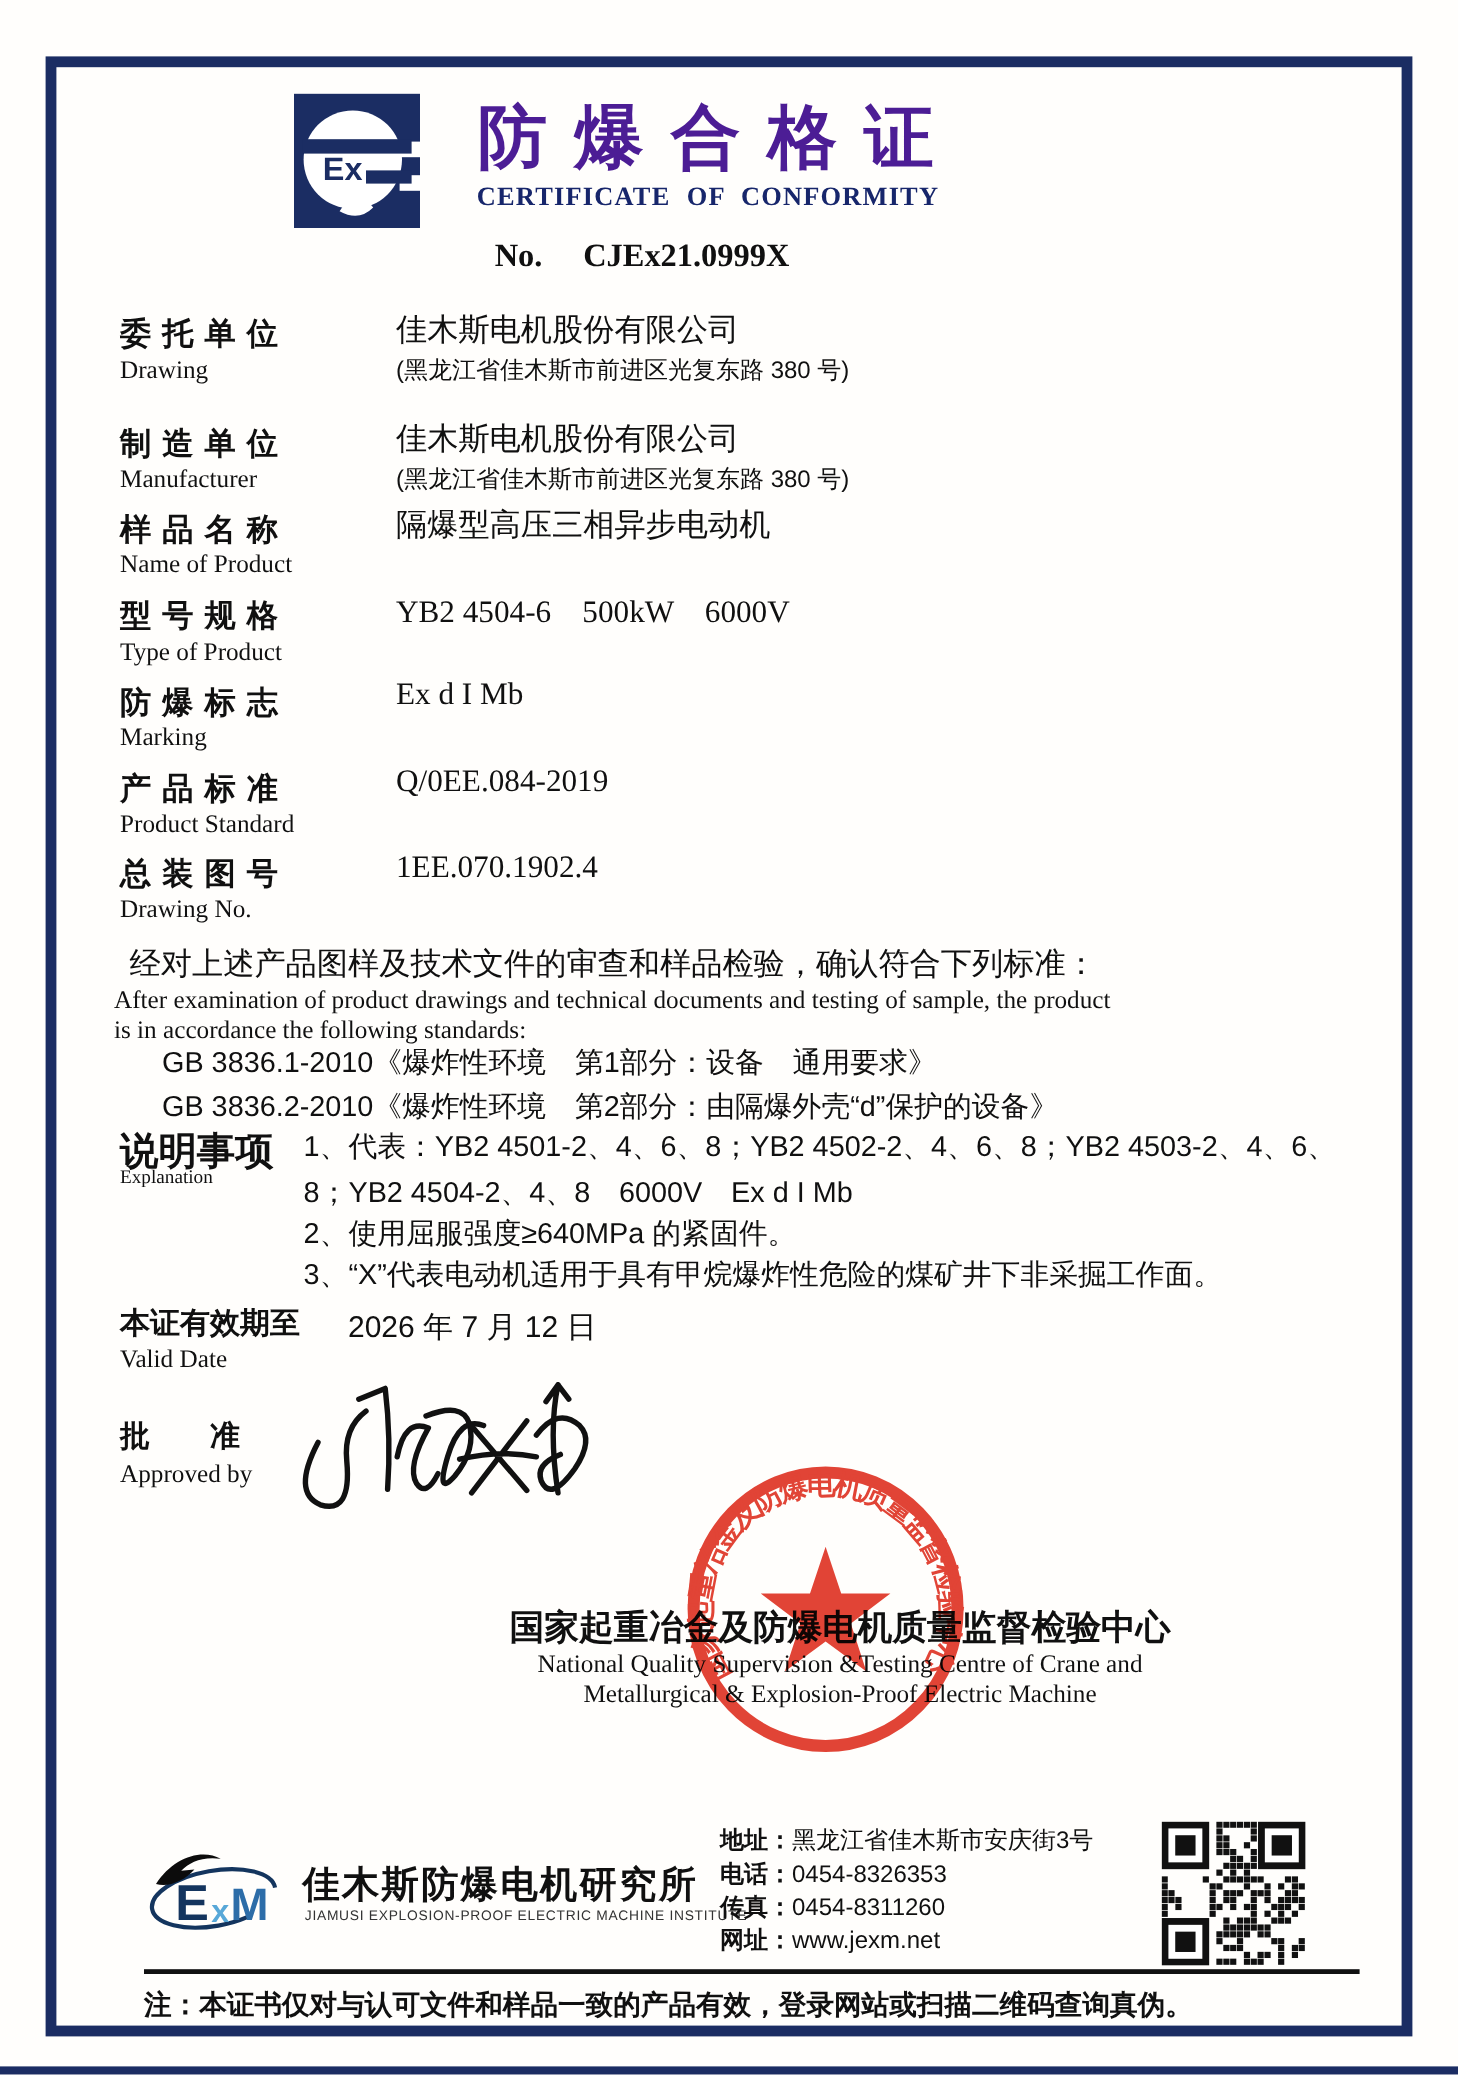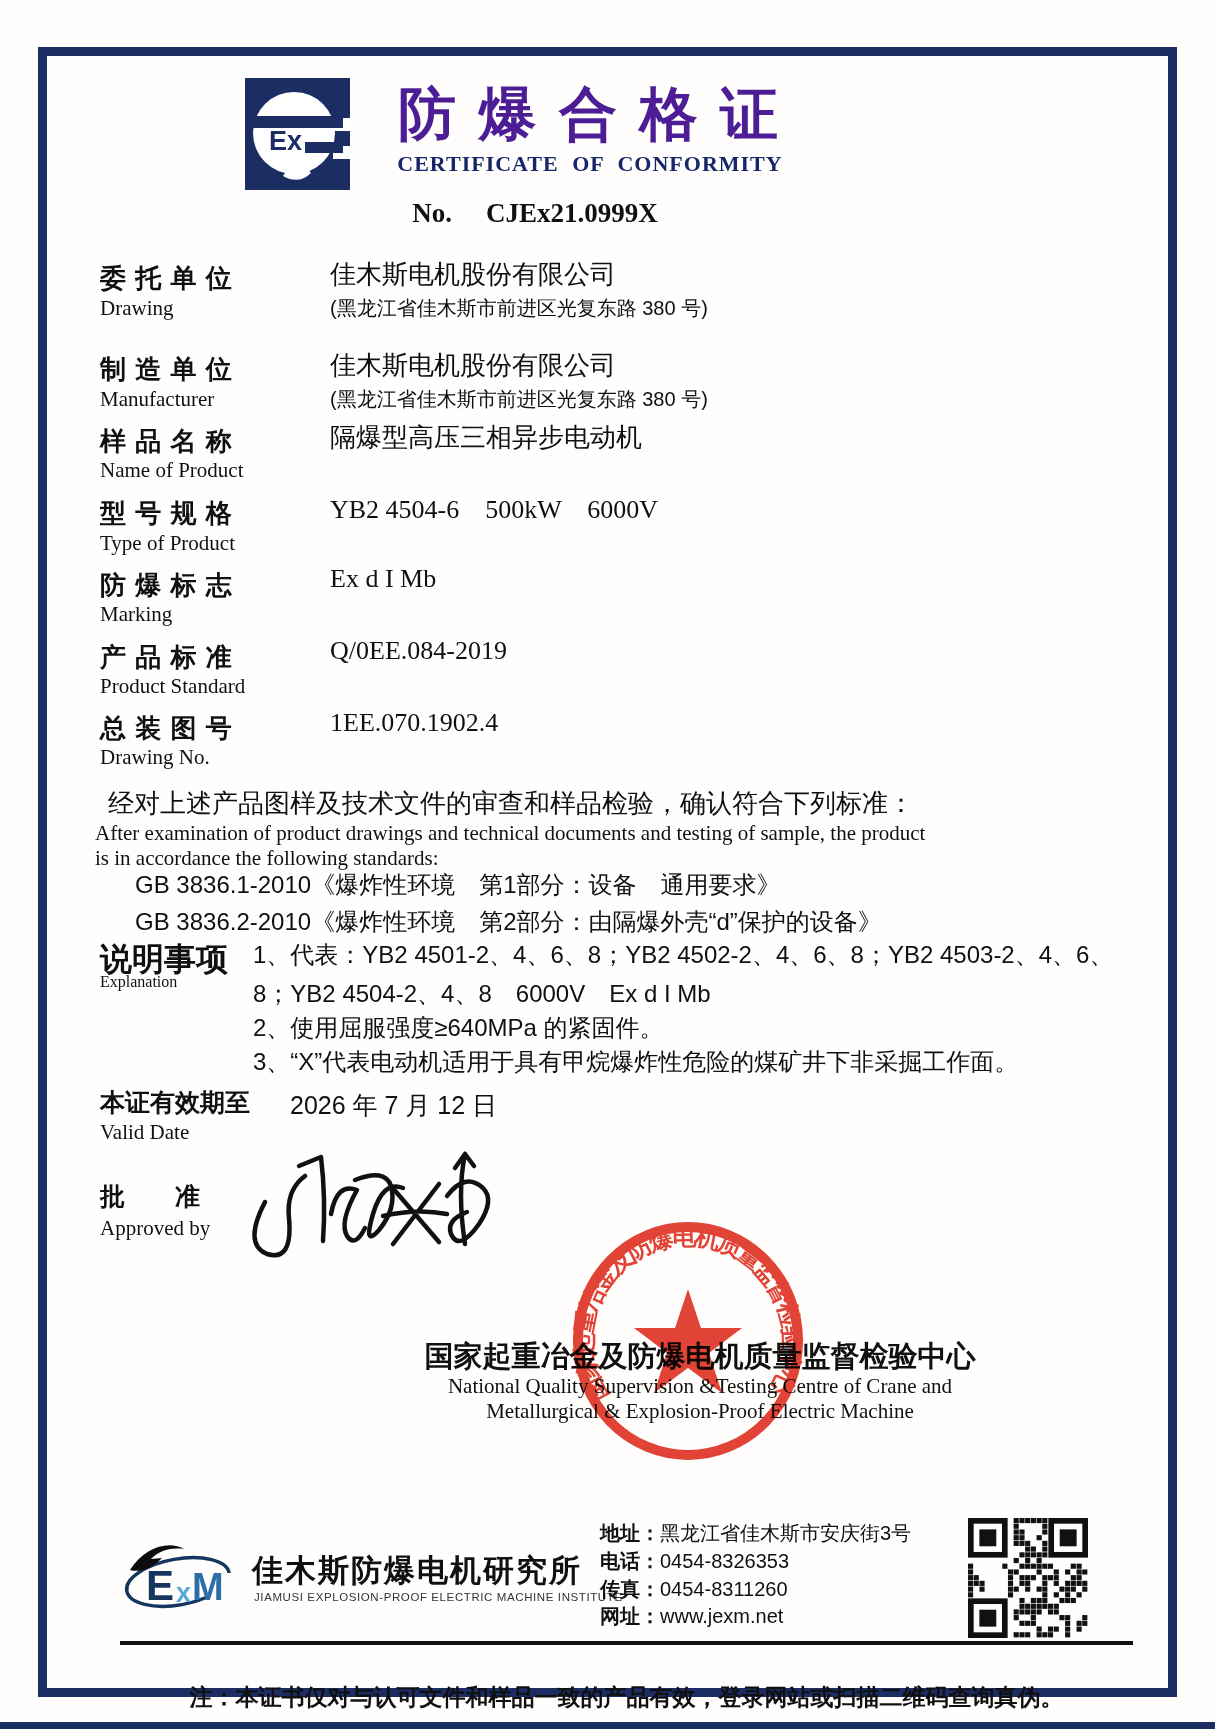--- a/index.html
+++ b/index.html
@@ -31,21 +31,21 @@
   .org-cn{left:350px;top:1337px;width:700px;text-align:center;font-size:29px;font-weight:bold;}
   .org-en{left:350px;width:700px;text-align:center;font-size:21px;}
   .org-date{left:350px;top:1434px;width:700px;text-align:center;font-size:24px;}
 
   .inst-cn{left:252px;top:1550px;font-size:31px;font-weight:bold;letter-spacing:2px;}
   .inst-en{left:254px;top:1591px;font-size:11.5px;letter-spacing:0.6px;color:#333;}
   .contact-row{left:600px;width:360px;font-size:20px;}
   .contact-row b{font-weight:bold;}
 
   .divider{left:120px;top:1641px;width:1013px;height:4px;background:#111;}
-  .note{left:120px;top:1655px;width:1013px;text-align:center;font-size:23px;font-weight:bold;margin-top:27px;}
+  .note{left:120px;top:1655px;width:1013px;text-align:left;font-size:23px;font-weight:bold;}
 
   .seal{left:560px;top:1205px;width:256px;height:266px;opacity:.88;mix-blend-mode:multiply;}
   .sig{left:235px;top:1140px;width:280px;height:150px;}
 </style>
 </head>
 <body>
 
 <div class="page">
   <div class="frame"></div>
 

